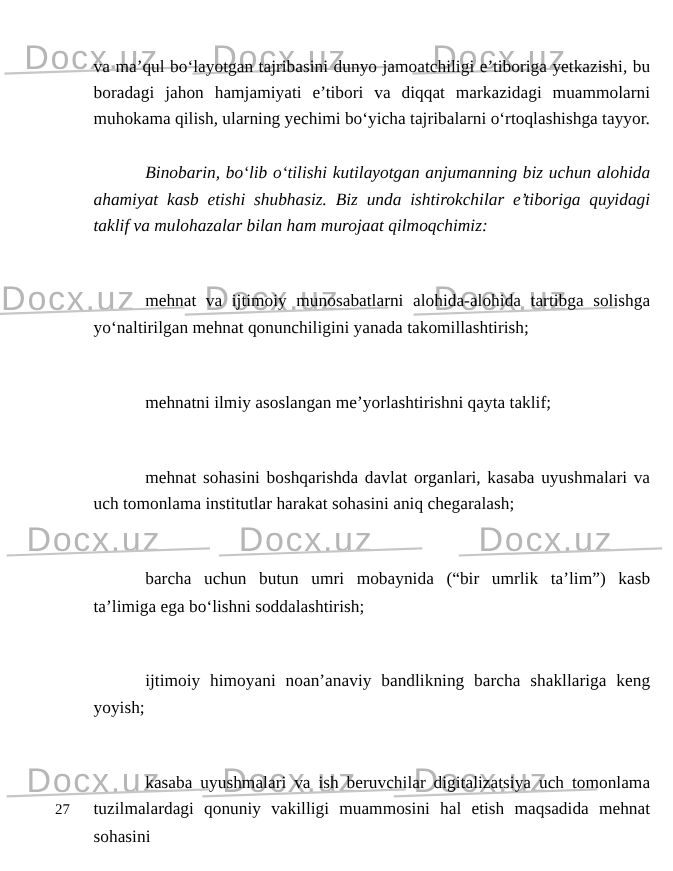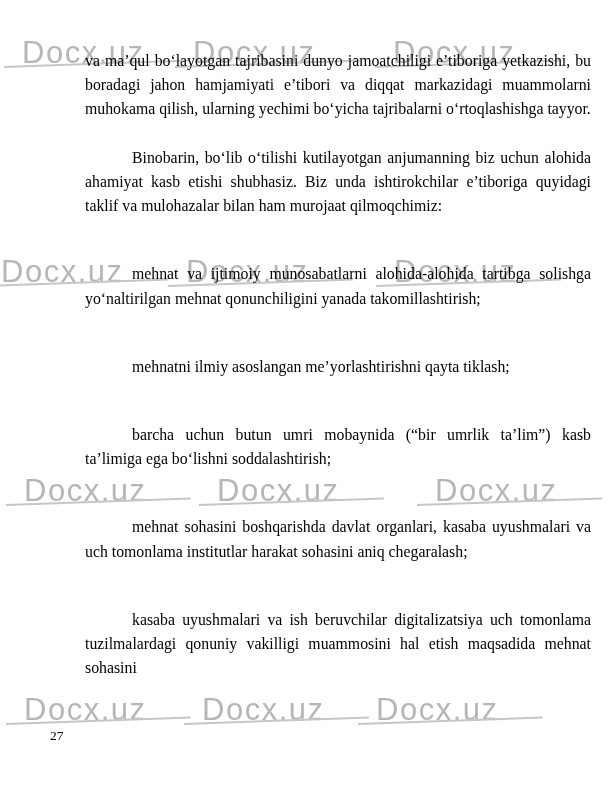--- a/index.html
+++ b/index.html
@@ -51,21 +51,21 @@
     font-size: 15.8px;
     line-height: 24.2px;
     text-align: justify;
     color: #000000;
     hyphens: none;
   }
   .para { margin: 0; padding: 0; }
   .indent-none   { text-indent: 0; }
   .indent-normal { text-indent: 47px; margin-top: 44px; }
   .indent-large  { text-indent: 79px; }
-  .gap-before    { margin-top: 24.2px; }
+  .gap-before    { margin-top: 24.2px; font-style: italic; }
   .justify-last  { text-align-last: justify; }
   
   .page-number {
     position: absolute;
     left: 50px;
     top: 728px;
     width: 520px;
     z-index: 2;
     text-align: left;
     font-size: 13.5px;
@@ -87,19 +87,20 @@
       <div class="wm" style="left: 217px; top: 475px;"><span>Docx.uz</span><div class="wm-underline"></div></div>
       <div class="wm" style="left: 435px; top: 475px;"><span>Docx.uz</span><div class="wm-underline"></div></div>
       <div class="wm" style="left: 24px; top: 694px;"><span>Docx.uz</span><div class="wm-underline"></div></div>
       <div class="wm" style="left: 202px; top: 694px;"><span>Docx.uz</span><div class="wm-underline"></div></div>
       <div class="wm" style="left: 376px; top: 694px;"><span>Docx.uz</span><div class="wm-underline"></div></div>
     </div>
   <div class="text-column">
       <p class="para indent-none">va ma’qul boʻlayotgan tajribasini dunyo jamoatchiligi e’tiboriga yetkazishi, bu boradagi jahon hamjamiyati e’tibori va diqqat markazidagi muammolarni muhokama qilish, ularning yechimi boʻyicha tajribalarni oʻrtoqlashishga tayyor.</p>
       <p class="para indent-normal gap-before">Binobarin, boʻlib oʻtilishi kutilayotgan anjumanning biz uchun alohida ahamiyat kasb etishi shubhasiz. Biz unda ishtirokchilar e’tiboriga quyidagi taklif va mulohazalar bilan ham murojaat qilmoqchimiz:</p>
       <p class="para indent-normal">mehnat va ijtimoiy munosabatlarni alohida-alohida tartibga solishga yoʻnaltirilgan mehnat qonunchiligini yanada takomillashtirish;</p>
-      <p class="para indent-normal">mehnatni ilmiy asoslangan me’yorlashtirishni qayta tiklash;</p>
+      <p class="para indent-normal">mehnatni ilmiy asoslangan me’yorlashtirishni qayta taklif;</p>
+      <p class="para indent-normal">mehnat sohasini boshqarishda davlat organlari, kasaba uyushmalari va uch tomonlama institutlar harakat sohasini aniq chegaralash;</p>
       <p class="para indent-normal">barcha uchun butun umri mobaynida (“bir umrlik ta’lim”) kasb ta’limiga ega boʻlishni soddalashtirish;</p>
-      <p class="para indent-normal">mehnat sohasini boshqarishda davlat organlari, kasaba uyushmalari va uch tomonlama institutlar harakat sohasini aniq chegaralash;</p>
+      <p class="para indent-normal">ijtimoiy himoyani noan’anaviy bandlikning barcha shakllariga keng yoyish;</p>
       <p class="para indent-normal justify-last">kasaba uyushmalari va ish beruvchilar digitalizatsiya uch tomonlama tuzilmalardagi qonuniy vakilligi muammosini hal etish maqsadida mehnat sohasini</p>
     </div>
   <div class="page-number">27</div>
 </div>
 
 </body></html>

